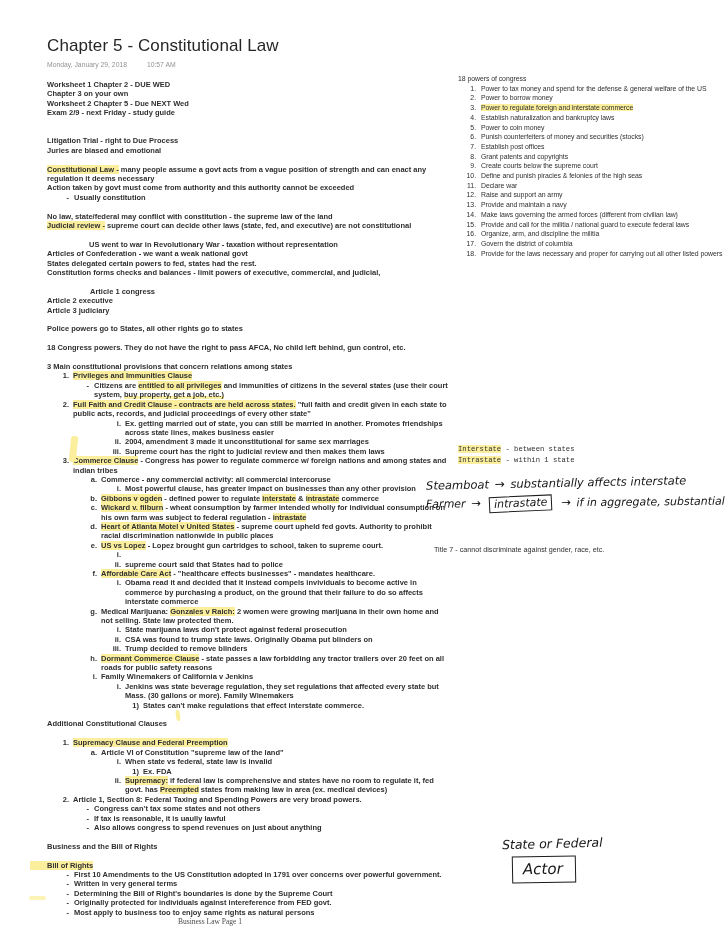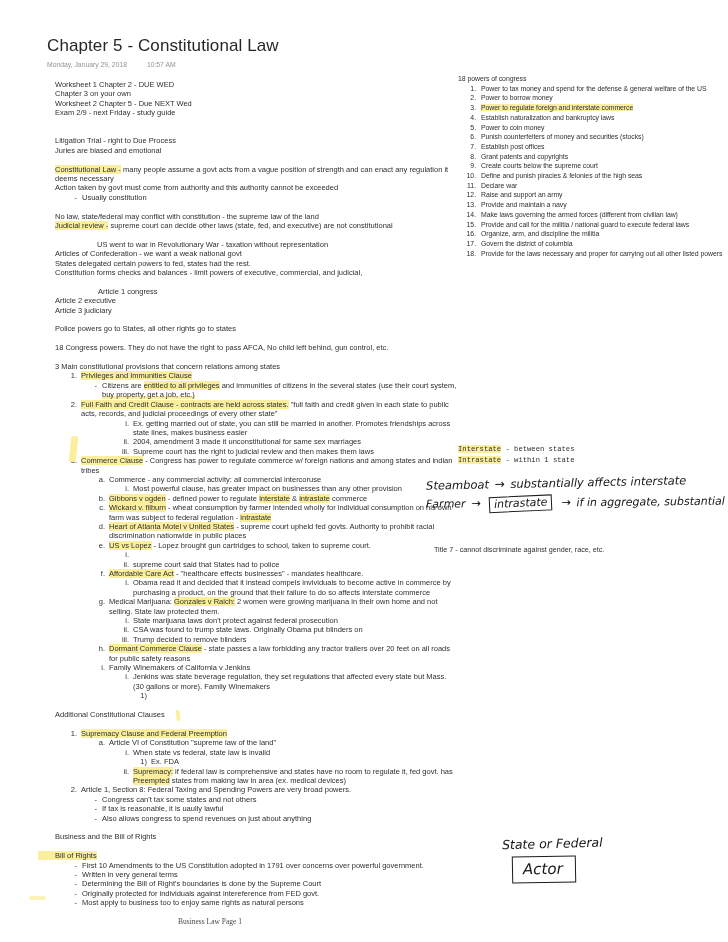--- a/index.html
+++ b/index.html
@@ -14,21 +14,21 @@
   }
   .page-title{
     position:absolute;left:47px;top:36px;font-size:17px;font-weight:400;
     color:#262626;letter-spacing:.1px;
   }
   .page-date{
     position:absolute;left:47px;top:61px;font-size:6.8px;color:#939393;
   }
   .page-date span{margin-right:18px;}
   .col{position:absolute;}
-  #left-col{left:55px;top:80px;width:402px;font-size:7.5px;line-height:9.4px;}
+  #left-col{left:47px;top:80px;width:402px;font-size:7.5px;line-height:9.4px;font-weight:bold;}
   #right-col{left:458px;top:74px;width:268px;font-size:6.9px;line-height:9.7px;letter-spacing:-0.05px;}
   #note-defs{left:458px;top:444px;width:200px;font-size:7.2px;line-height:10.5px;font-family:Liberation Mono, monospace;}
   .line{display:flex;align-items:baseline;}
   .marker{flex:none;min-width:12px;text-align:right;margin-right:4px;}
   #right-col .marker{min-width:14px;margin-right:5px;}
   .marker.dash{min-width:4px;margin-right:5px;}
   .content{flex:1;}
   .hl{background:var(--hl);}
   .hl.ext{padding-left:17px;margin-left:-17px;}
   .hlu{box-shadow:inset 0 -3px 0 var(--hl);}
@@ -224,20 +224,21 @@
     <div class="line" style="padding-left: 38px;">
       <span class="marker">i.</span>
       <span class="content"><span>Family Winemakers of California v Jenkins</span></span>
     </div>
     <div class="line" style="padding-left: 62px;">
       <span class="marker">i.</span>
       <span class="content"><span>Jenkins was state beverage regulation, they set regulations that affected every state but Mass. (30 gallons or more).  Family Winemakers</span></span>
     </div>
     <div class="line" style="padding-left: 80px;">
       <span class="marker">1)</span>
+      <span class="content"><span>States can't make regulations that effect interstate commerce.</span></span>
     </div>
     <div class="line" style="margin-top: 9.4px;">
       <span class="content"><span>Additional Constitutional Clauses</span></span>
     </div>
     <div class="line" style="margin-top: 9.4px; padding-left: 10px;">
       <span class="marker">1.</span>
       <span class="content"><span class="hl">Supremacy Clause and Federal Preemption</span></span>
     </div>
     <div class="line" style="padding-left: 38px;">
       <span class="marker">a.</span>

